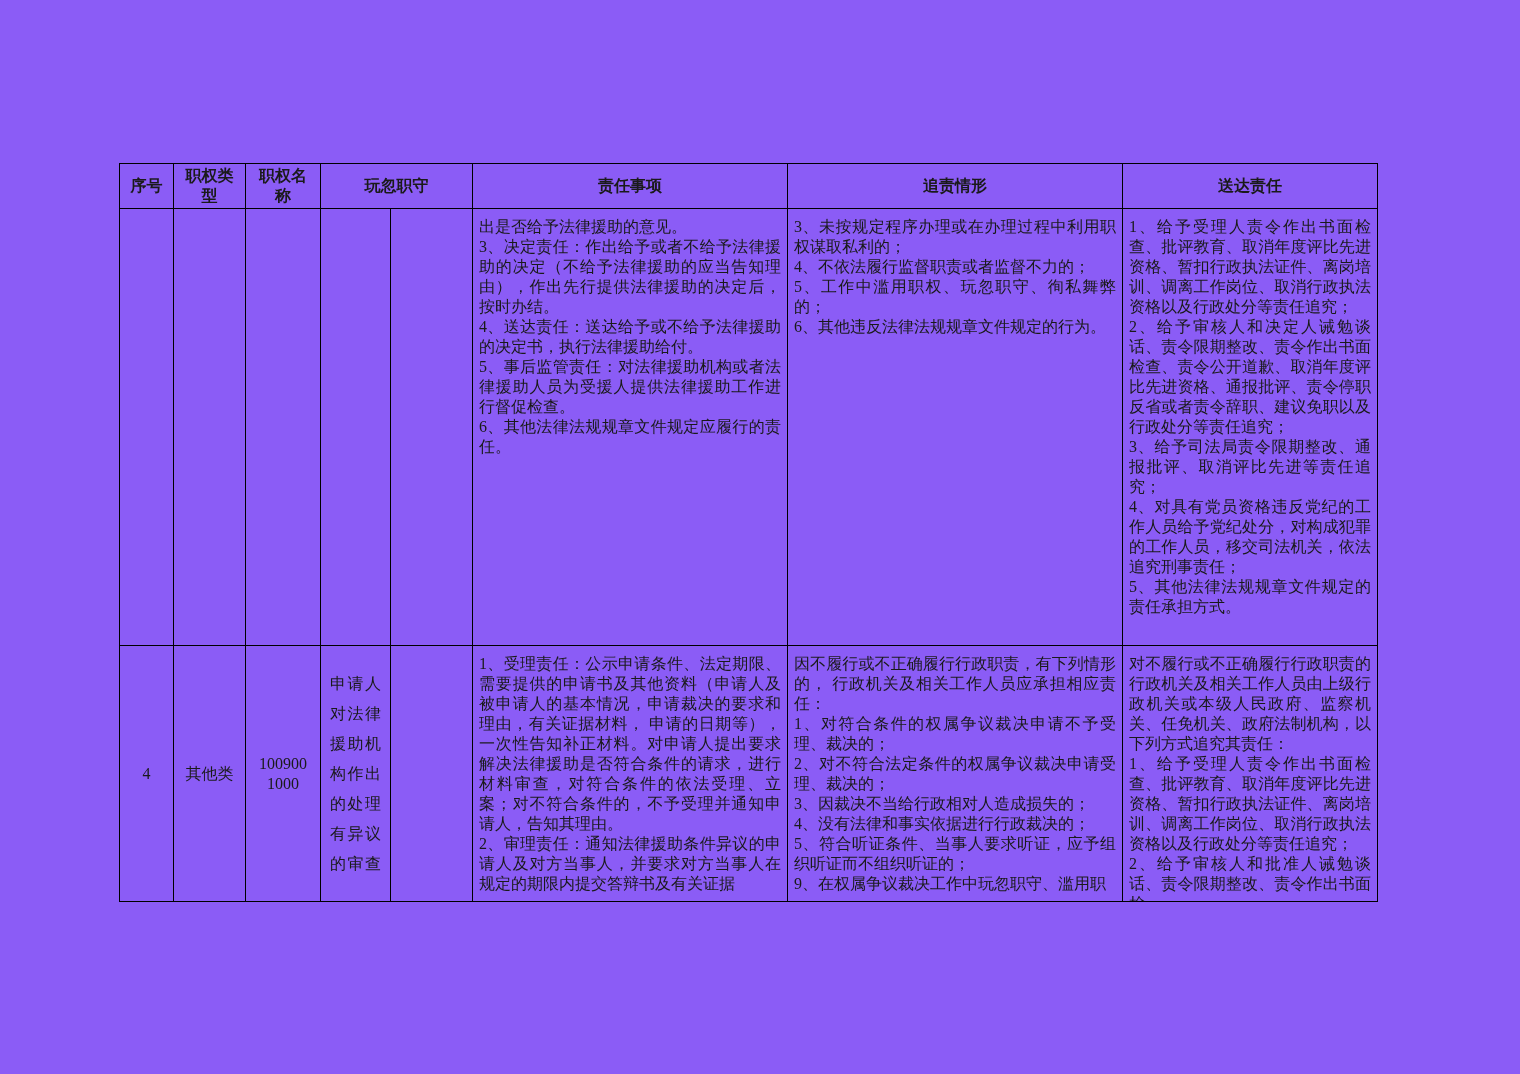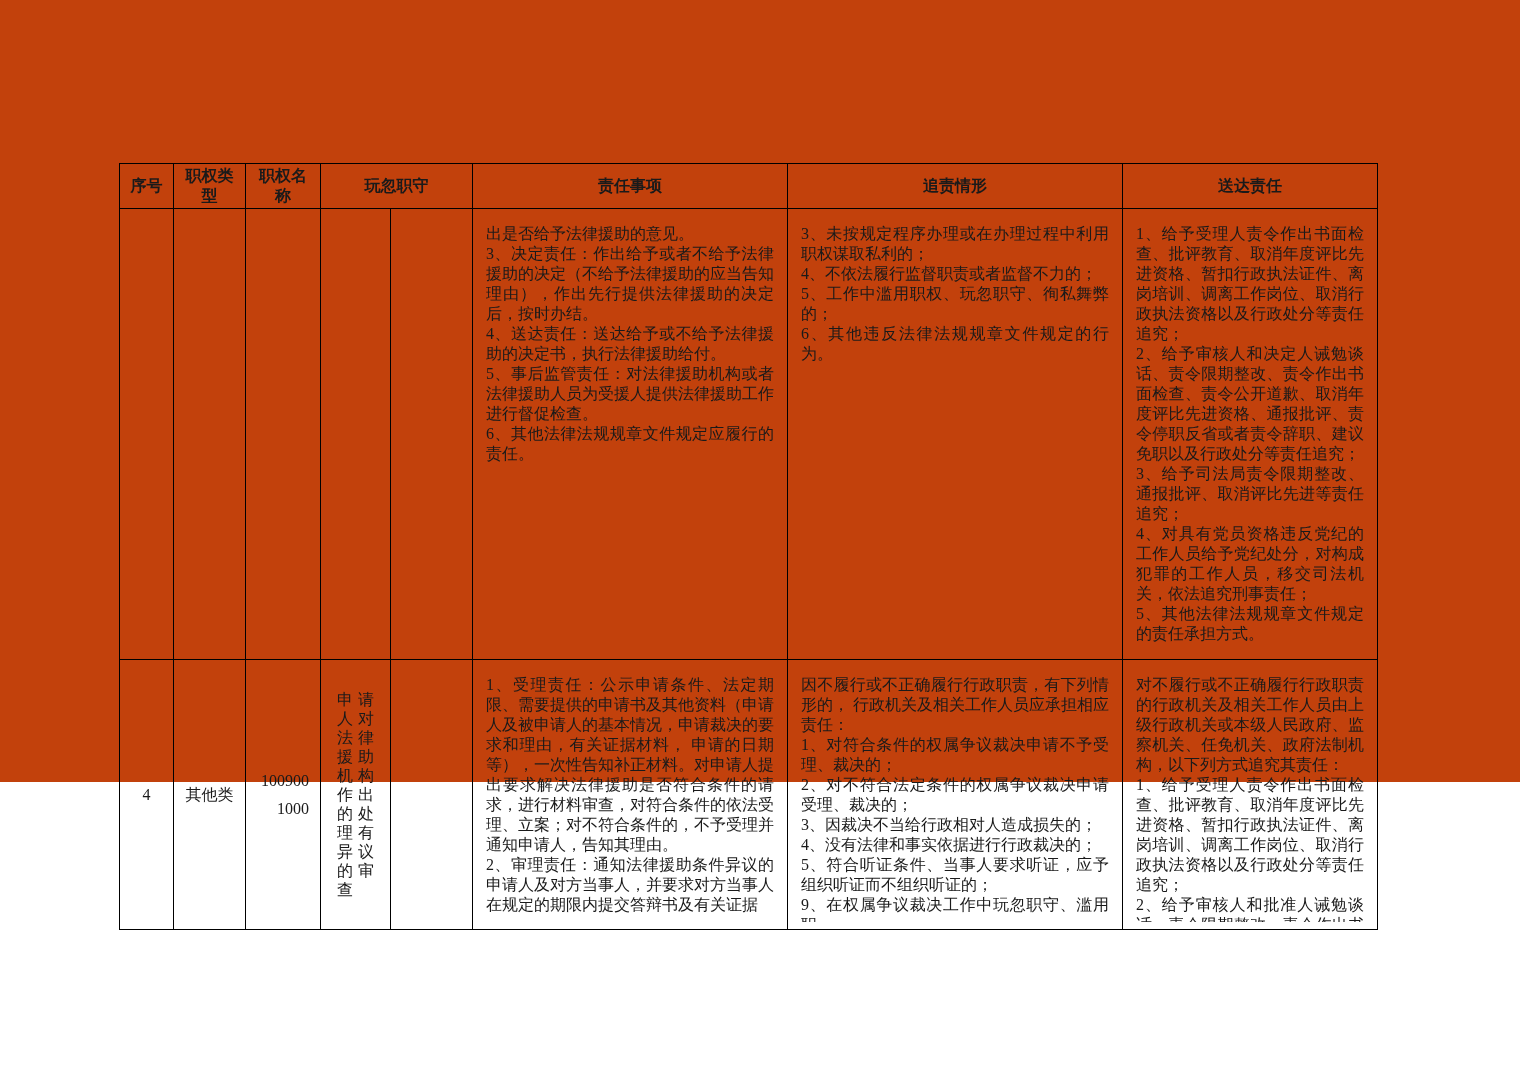--- a/index.html
+++ b/index.html
@@ -2,31 +2,31 @@
 <html><head>
 <meta charset="utf-8">
 <style>
   * { margin:0; padding:0; box-sizing:border-box; }
   html, body { background:#ffffff; }
   body {
     width:1520px; height:1074px; position:relative; overflow:hidden;
     font-family:"Liberation Serif","DejaVu Serif",serif;
     color:#1a1a1a;
   }
-  .sheet { position:absolute; left:0; top:0; width:1520px; height:782px; background:#c2410c; }
+  .sheet { position:absolute; left:0; top:0; width:1520px; height:1074px; background:#8b5cf6; }
 
   table.grid {
     position:absolute; left:119px; top:163px;
     width:1258px;
     border-collapse:collapse; table-layout:fixed;
   }
   .grid th, .grid td {
     border:1px solid #000000;
     vertical-align:top;
-    padding:7px;
+    padding:0;
     overflow:hidden;
   }
   .grid th {
     font-family:"Liberation Sans","DejaVu Sans",sans-serif;
     font-weight:bold;
     font-size:16px; line-height:20px;
     text-align:center; vertical-align:middle;
     height:45px; padding:2px 8px;
   }
   
@@ -39,25 +39,25 @@
   }
   .r1 .cb { height:436px; }
   .r2 .cb { height:255px; }
   .mid {
     display:flex; align-items:center; justify-content:center;
     text-align:center; white-space:normal; padding:0;
   }
   .name-in {
     width:100%; padding:0 9px;
     text-align:justify; text-align-last:justify;
-    line-height:19px;
+    line-height:30px;
   }
   .code-in {
-    width:52px; word-break:break-all; text-align:right;
-    line-height:28px;
+    width:52px; word-break:break-all; text-align:center;
+    line-height:20px;
   }
 </style>
 </head>
 <body>
 
 <div class="sheet">
   <table class="grid">
     <colgroup>
       <col style="width:54px">
       <col style="width:72px">

